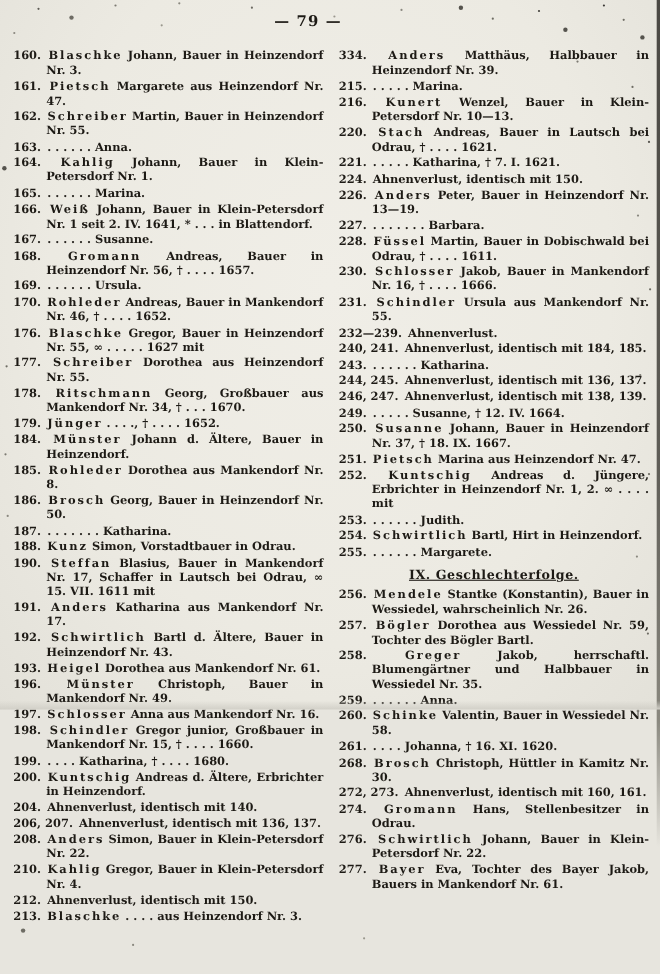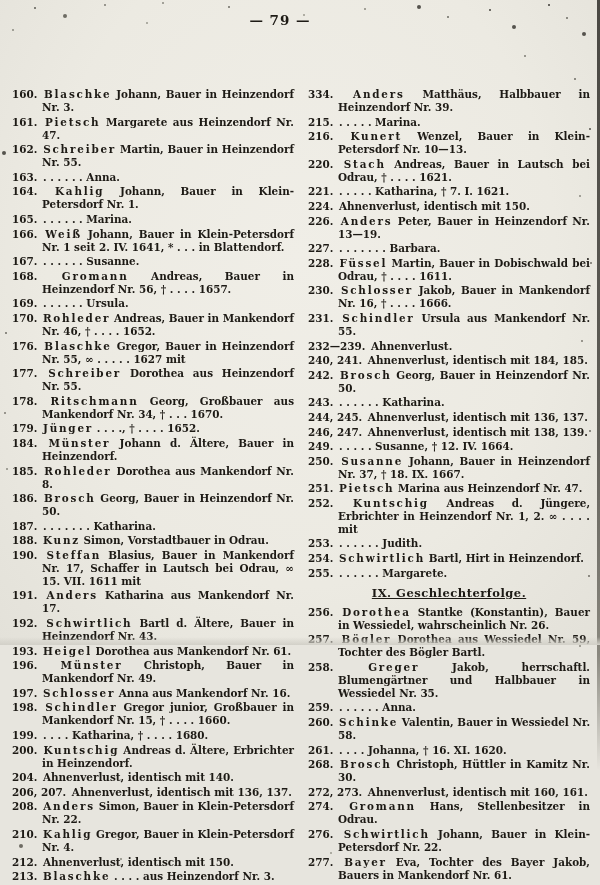--- a/index.html
+++ b/index.html
@@ -30,21 +30,20 @@
     top: 45px; left: 12px;
     width: 578px;
     display: flex;
     gap: 14px;
   }
   .col {
     width: 282px;
     font-size: 10.4px;
     line-height: 13px;
     text-align: justify;
-    margin-top: 43px;
   }
   .entry {
     margin: 0 0 1.6px 0;
     padding-left: 30px;
     text-indent: -30px;
   }
   .num { padding-right: 2px; }
   .gname { letter-spacing: 1.8px; }
   .section-heading {
     text-align: center;
@@ -140,35 +139,34 @@
           <p class="entry"><span class="num">220. </span><span class="gname">Stach</span> Andreas, Bauer in Lautsch bei Odrau, † . . . . 1621.</p>
           <p class="entry"><span class="num">221. </span>. . . . . Katharina, † 7. I. 1621.</p>
           <p class="entry"><span class="num">224. </span>Ahnenverlust, identisch mit 150.</p>
           <p class="entry"><span class="num">226. </span><span class="gname">Anders</span> Peter, Bauer in Heinzendorf Nr. 13—19.</p>
           <p class="entry"><span class="num">227. </span>. . . . . . . Barbara.</p>
           <p class="entry"><span class="num">228. </span><span class="gname">Füssel</span> Martin, Bauer in Dobischwald bei Odrau, † . . . . 1611.</p>
           <p class="entry"><span class="num">230. </span><span class="gname">Schlosser</span> Jakob, Bauer in Mankendorf Nr. 16, † . . . . 1666.</p>
           <p class="entry"><span class="num">231. </span><span class="gname">Schindler</span> Ursula aus Mankendorf Nr. 55.</p>
           <p class="entry"><span class="num">232—239. </span>Ahnenverlust.</p>
           <p class="entry"><span class="num">240, 241. </span>Ahnenverlust, identisch mit 184, 185.</p>
-          <p class="entry"><span class="num">242. </span><span class="gname">Brosch</span> Georg, Bauer in Heinzendorf Nr. 50.</p>
           <p class="entry"><span class="num">243. </span>. . . . . . Katharina.</p>
           <p class="entry"><span class="num">244, 245. </span>Ahnenverlust, identisch mit 136, 137.</p>
           <p class="entry"><span class="num">246, 247. </span>Ahnenverlust, identisch mit 138, 139.</p>
           <p class="entry"><span class="num">249. </span>. . . . . Susanne, † 12. IV. 1664.</p>
           <p class="entry"><span class="num">250. </span><span class="gname">Susanne</span> Johann, Bauer in Heinzendorf Nr. 37, † 18. IX. 1667.</p>
           <p class="entry"><span class="num">251. </span><span class="gname">Pietsch</span> Marina aus Heinzendorf Nr. 47.</p>
           <p class="entry"><span class="num">252. </span><span class="gname">Kuntschig</span> Andreas d. Jüngere, Erbrichter in Heinzendorf Nr. 1, 2. ∞ . . . . mit</p>
           <p class="entry"><span class="num">253. </span>. . . . . . Judith.</p>
           <p class="entry"><span class="num">254. </span><span class="gname">Schwirtlich</span> Bartl, Hirt in Heinzendorf.</p>
           <p class="entry"><span class="num">255. </span>. . . . . . Margarete.</p>
         </div>
       <h3 class="section-heading">IX. Geschlechterfolge.</h3>
       <div>
-          <p class="entry"><span class="num">256. </span><span class="gname">Dorothea</span> Stantke (Konstantin), Bauer in Wessiedel, wahrscheinlich Nr. 26.</p>
+          <p class="entry"><span class="num">256. </span><span class="gname">Mendele</span> Stantke (Konstantin), Bauer in Wessiedel, wahrscheinlich Nr. 26.</p>
           <p class="entry"><span class="num">257. </span><span class="gname">Bögler</span> Dorothea aus Wessiedel Nr. 59, Tochter des Bögler Bartl.</p>
           <p class="entry"><span class="num">258. </span><span class="gname">Greger</span> Jakob, herrschaftl. Blumengärtner und Halbbauer in Wessiedel Nr. 35.</p>
           <p class="entry"><span class="num">259. </span>. . . . . . Anna.</p>
           <p class="entry"><span class="num">260. </span><span class="gname">Schinke</span> Valentin, Bauer in Wessiedel Nr. 58.</p>
           <p class="entry"><span class="num">261. </span>. . . . Johanna, † 16. XI. 1620.</p>
           <p class="entry"><span class="num">268. </span><span class="gname">Brosch</span> Christoph, Hüttler in Kamitz Nr. 30.</p>
           <p class="entry"><span class="num">272, 273. </span>Ahnenverlust, identisch mit 160, 161.</p>
           <p class="entry"><span class="num">274. </span><span class="gname">Gromann</span> Hans, Stellenbesitzer in Odrau.</p>
           <p class="entry"><span class="num">276. </span><span class="gname">Schwirtlich</span> Johann, Bauer in Klein-Petersdorf Nr. 22.</p>
           <p class="entry"><span class="num">277. </span><span class="gname">Bayer</span> Eva, Tochter des Bayer Jakob, Bauers in Mankendorf Nr. 61.</p>

